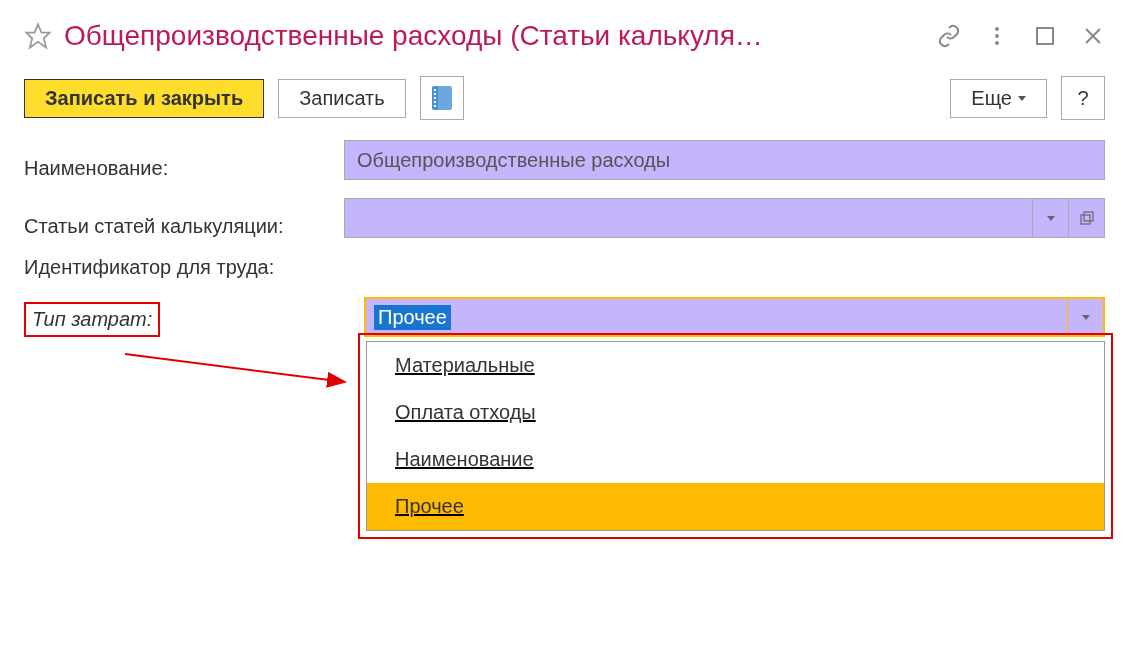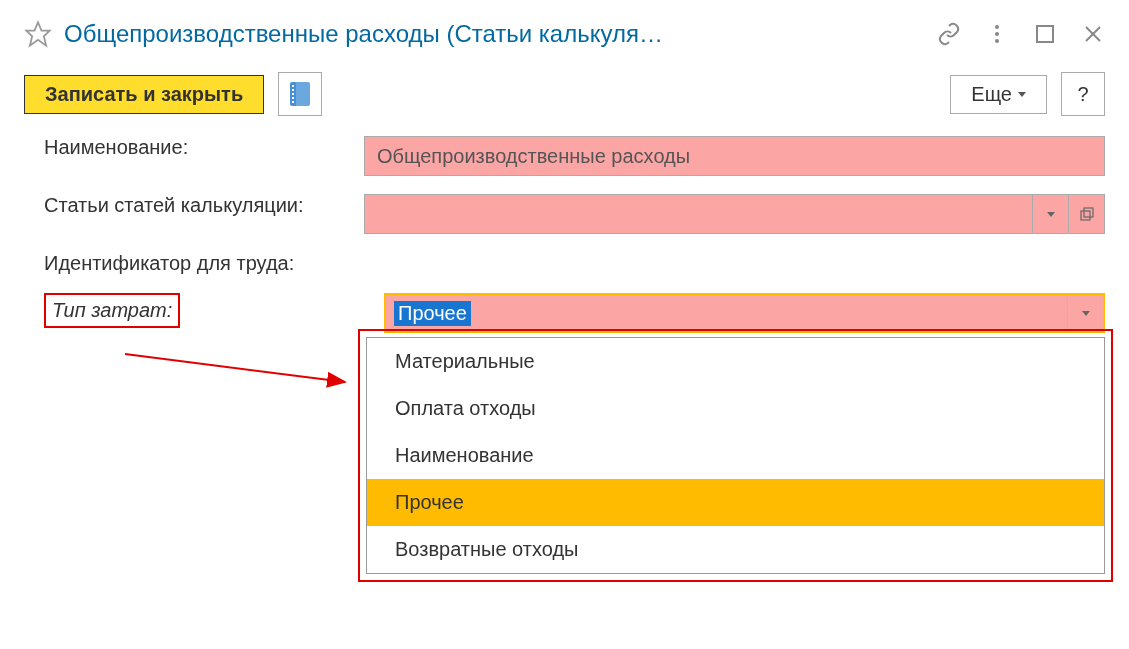--- a/index.html
+++ b/index.html
@@ -22,22 +22,22 @@
       margin-bottom: 24px;
       gap: 12px;
     }
     .star-icon {
       width: 28px;
       height: 28px;
       color: #999;
       flex-shrink: 0;
     }
     .page-title {
-      font-size: 24px;
-      color: #0369a1;
+      font-size: 28px;
+      color: #be185d;
       flex: 1;
       white-space: nowrap;
       overflow: hidden;
       text-overflow: ellipsis;
       font-weight: normal;
     }
     .header-actions {
       display: flex;
       align-items: center;
       gap: 24px;
@@ -84,37 +84,36 @@
       content: "";
       display: inline-block;
       margin-left: 6px;
       border-top: 5px solid #555;
       border-left: 4px solid transparent;
       border-right: 4px solid transparent;
       vertical-align: middle;
     }
     .form-row {
       display: flex;
-      align-items: flex-start;
+      align-items: flex-end;
       margin-bottom: 18px;
-      margin-left: 20px;
     }
     .form-label {
       width: 320px;
       font-size: 20px;
       color: #333;
       flex-shrink: 0;
     }
     .form-control {
       display: flex;
       align-items: stretch;
       flex: 1;
       border: 1px solid #aaa;
       height: 40px;
-      background: #fca5a5;
+      background: #c4b5fd;
     }
     .form-control.active {
       border: 2px solid #ffbb00;
     }
     .form-input {
       flex: 1;
       border: none;
       outline: none;
       padding: 0 12px;
       font-size: 20px;
@@ -151,20 +150,21 @@
       display: inline-block;
       font-style: italic;
     }
     .dropdown-wrapper {
       position: relative;
       margin-left: 342px;
     }
     .dropdown {
       border: 1px solid #999;
       background: #fff;
+      text-decoration: underline;
     }
     .dropdown-outline {
       border: 2px solid #e00000;
       padding: 4px;
       position: absolute;
       top: -8px;
       left: -8px;
       right: -8px;
       bottom: -8px;
       pointer-events: none;
@@ -230,20 +230,21 @@
     </svg>
     <svg class="header-icon" viewBox="0 0 24 24" fill="none" stroke="currentColor" stroke-width="2">
       <line x1="5" y1="5" x2="19" y2="19"></line>
         <line x1="19" y1="5" x2="5" y2="19"></line>
     </svg>
   </div>
 </div>
 
 <div class="toolbar">
   <button class="btn btn-primary">Записать и закрыть</button>
+  <button class="btn">Записать</button>
   <button class="btn btn-icon">
     <span class="notebook-icon"></span>
   </button>
   <div class="toolbar-spacer"></div>
   <button class="btn btn-more">Еще</button>
   <button class="btn btn-icon">?</button>
 </div>
 
 <div class="form-row">
   <label class="form-label">Наименование:</label>
@@ -289,21 +290,20 @@
   </div>
 </div>
 
 <div class="dropdown-wrapper">
   <div class="dropdown-highlight">
     <div class="dropdown" id="dd-list">
     <div class="dropdown-item">Материальные</div>
         <div class="dropdown-item">Оплата отходы</div>
         <div class="dropdown-item">Наименование</div>
         <div class="dropdown-item selected">Прочее</div>
-        <div class="dropdown-item">Возвратные отходы</div>
       </div>
     <div class="dropdown-outline"></div>
   </div>
 </div>
 
 <svg class="arrow-line" style="left:125px; top:350px; width:230px; height:40px;" viewBox="0 0 230 40">
   <defs>
     <marker id="arrowhead" markerWidth="10" markerHeight="8" refX="9" refY="4" orient="auto">
       <polygon points="0 0, 10 4, 0 8" fill="#e00000"></polygon>
     </marker>

